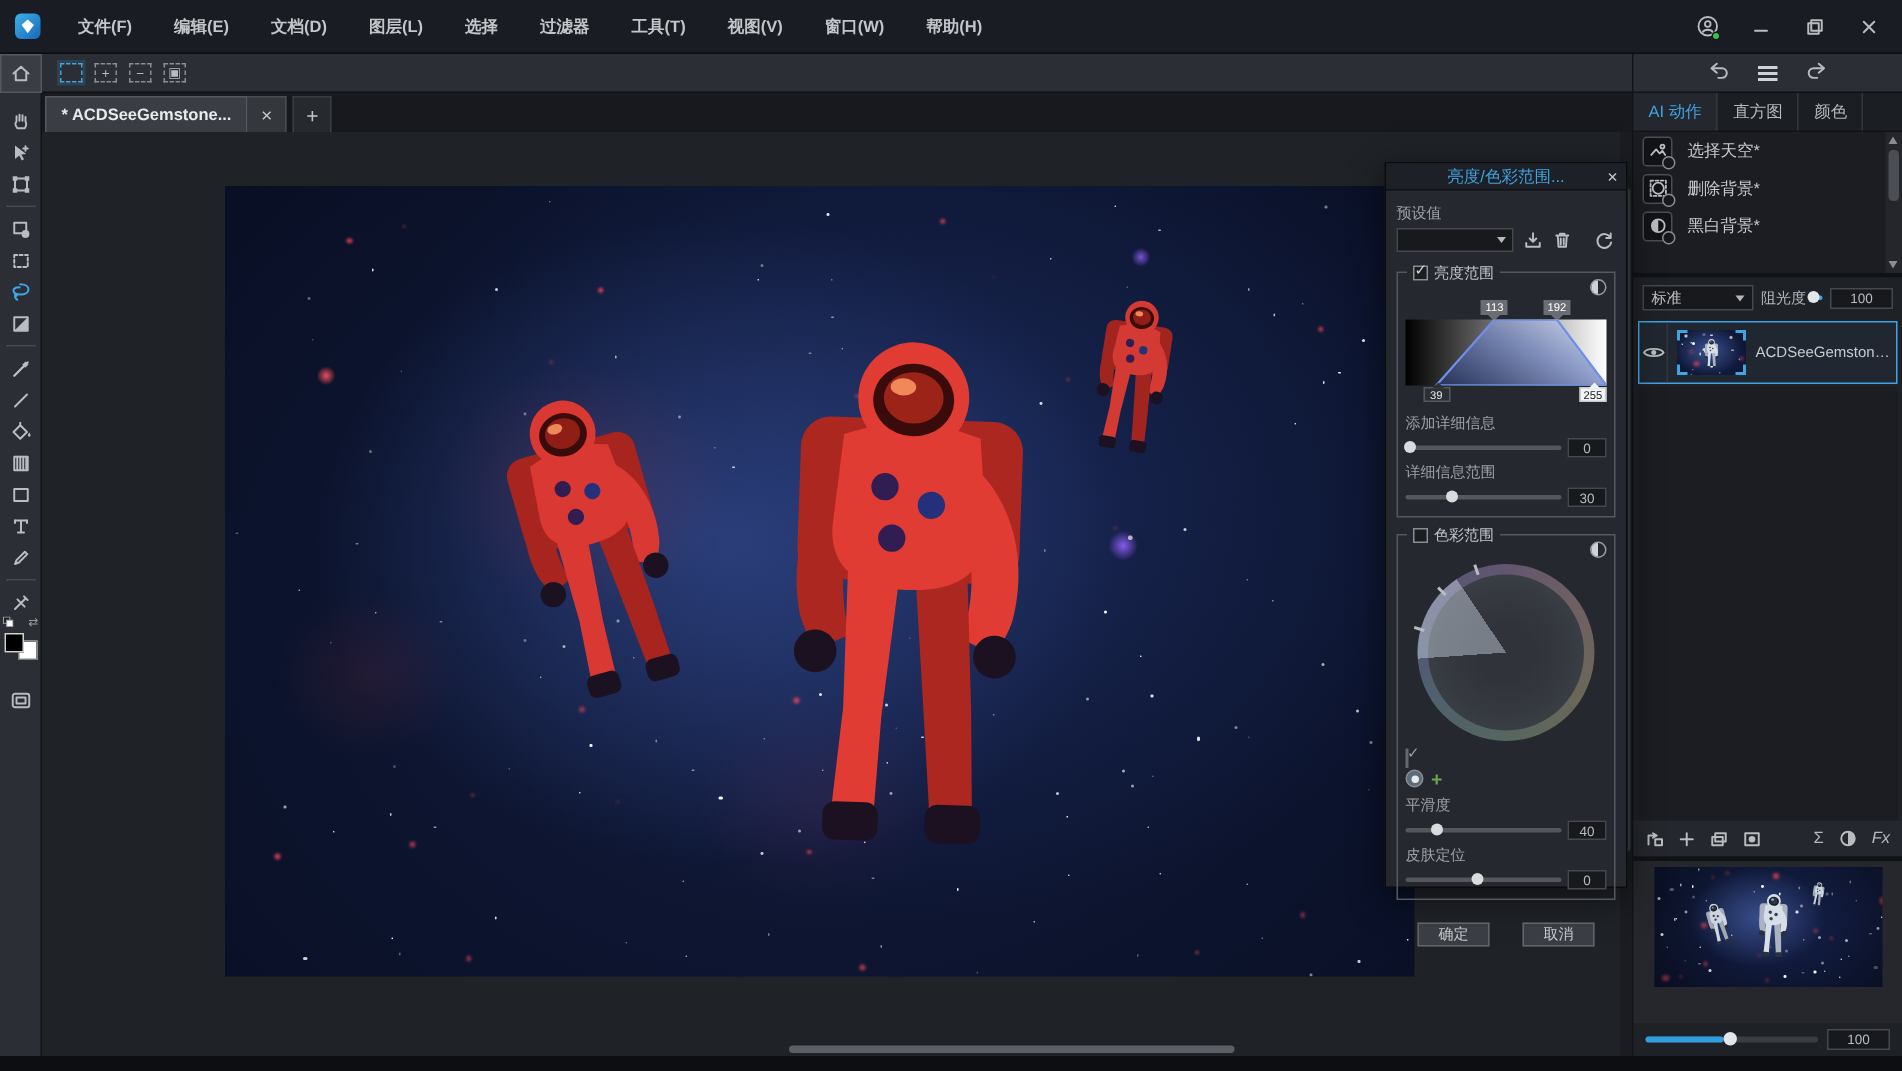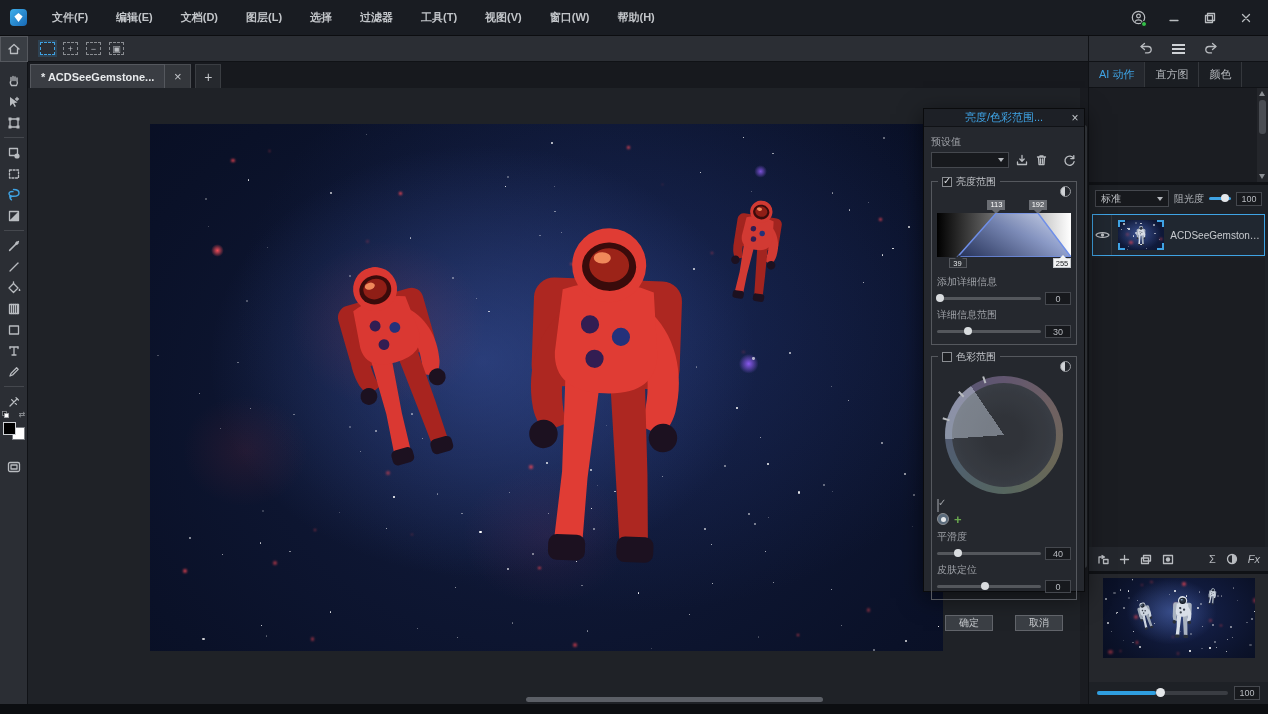--- a/index.html
+++ b/index.html
@@ -118,21 +118,21 @@
 
   
   .layers { flex:1; display:flex; flex-direction:column; min-height:0; background:#1e2126; }
   .lay-ctrls { height:27px; display:flex; align-items:center; gap:5px; padding:0 6px; }
   .blend-select { width:74px; height:17px; background:#17191d; border:1px solid #45484e;
     display:flex; align-items:center; justify-content:space-between; padding:0 5px; color:#c2c5c9; font-size:10px; }
   .caret-dn { width:0; height:0; border-left:3.5px solid transparent; border-right:3.5px solid transparent; border-top:4px solid #b5b8bd; }
   .opacity-label { font-size:10px; color:#b5b8bd; }
   .mini-slider { flex:1; height:3px; background:#3fa3e4; position:relative; border-radius:2px; }
   .mini-handle { position:absolute; right:2px; top:-3px; width:8px; height:8px; border-radius:50%; background:#e4e7ea; }
-  .val-box { width:26px; height:14px; background:#17191d; border:1px solid #45484e; color:#b8bbc0;
+  .val-box { width:42px; height:14px; background:#17191d; border:1px solid #45484e; color:#b8bbc0;
     font-size:9px; display:flex; align-items:center; justify-content:center; }
   .layer-item { margin:2px 3px; height:42px; border:1px solid #3fa3e4; background:#202730; display:flex; align-items:center; }
   .eye-cell { width:26px; height:100%; border-right:1px solid #34373c; display:flex; align-items:center; justify-content:center; }
   .layer-thumb { width:46px; height:30px; margin:0 6px; position:relative; overflow:hidden; background:
       radial-gradient(30px 22px at 45% 45%, rgba(90,120,200,.55), transparent 75%),
       radial-gradient(60px 44px at 50% 55%, #14204a, #0a1128 70%, #060b1c 100%); flex:none; }
   .bk { position:absolute; width:7px; height:7px; border:2px solid #3fa3e4; }
   .bk.tl { left:0; top:0; border-right:none; border-bottom:none; }
   .bk.tr { right:0; top:0; border-left:none; border-bottom:none; }
   .bk.bl { left:0; bottom:0; border-right:none; border-top:none; }
@@ -619,20 +619,50 @@
         </span>
       </div>
 
       <div class="rp-tabs">
         <div class="rp-tab active">AI 动作</div>
         <div class="rp-tab">直方图</div>
         <div class="rp-tab">颜色</div>
       </div>
 
       <div class="ai-list">
+        <div class="ai-row">
+          <span class="ai-ico">
+            <svg width="13" height="13" viewBox="0 0 14 14">
+                <path d="M2 10 L5.5 6 L8 9 L10 7 L12 10" class="st"></path>
+                <circle cx="10" cy="4" r="1.4" class="st"></circle>
+              </svg>
+            <span class="ai-badge"></span>
+          </span>
+          <span class="ai-label">选择天空*</span>
+        </div>
+        <div class="ai-row">
+          <span class="ai-ico">
+            <svg width="13" height="13" viewBox="0 0 14 14">
+                <circle cx="7" cy="7" r="4" class="st"></circle>
+                <rect x="1.5" y="1.5" width="11" height="11" class="st" stroke-dasharray="2 1.6" stroke-width="1"></rect>
+              </svg>
+            <span class="ai-badge"></span>
+          </span>
+          <span class="ai-label">删除背景*</span>
+        </div>
+        <div class="ai-row">
+          <span class="ai-ico">
+            <svg width="13" height="13" viewBox="0 0 14 14">
+                <circle cx="7" cy="7" r="4.6" class="st"></circle>
+                <path d="M7 2.4 A4.6 4.6 0 0 0 7 11.6 Z" class="fil"></path>
+              </svg>
+            <span class="ai-badge"></span>
+          </span>
+          <span class="ai-label">黑白背景*</span>
+        </div>
         <div class="ai-scroll">
           <span class="tri-up"></span>
             <span class="ai-thumb"></span>
             <span class="tri-dn"></span>
         </div>
       </div>
 
       <div class="rp-gap"></div>
 
       <div class="layers">

